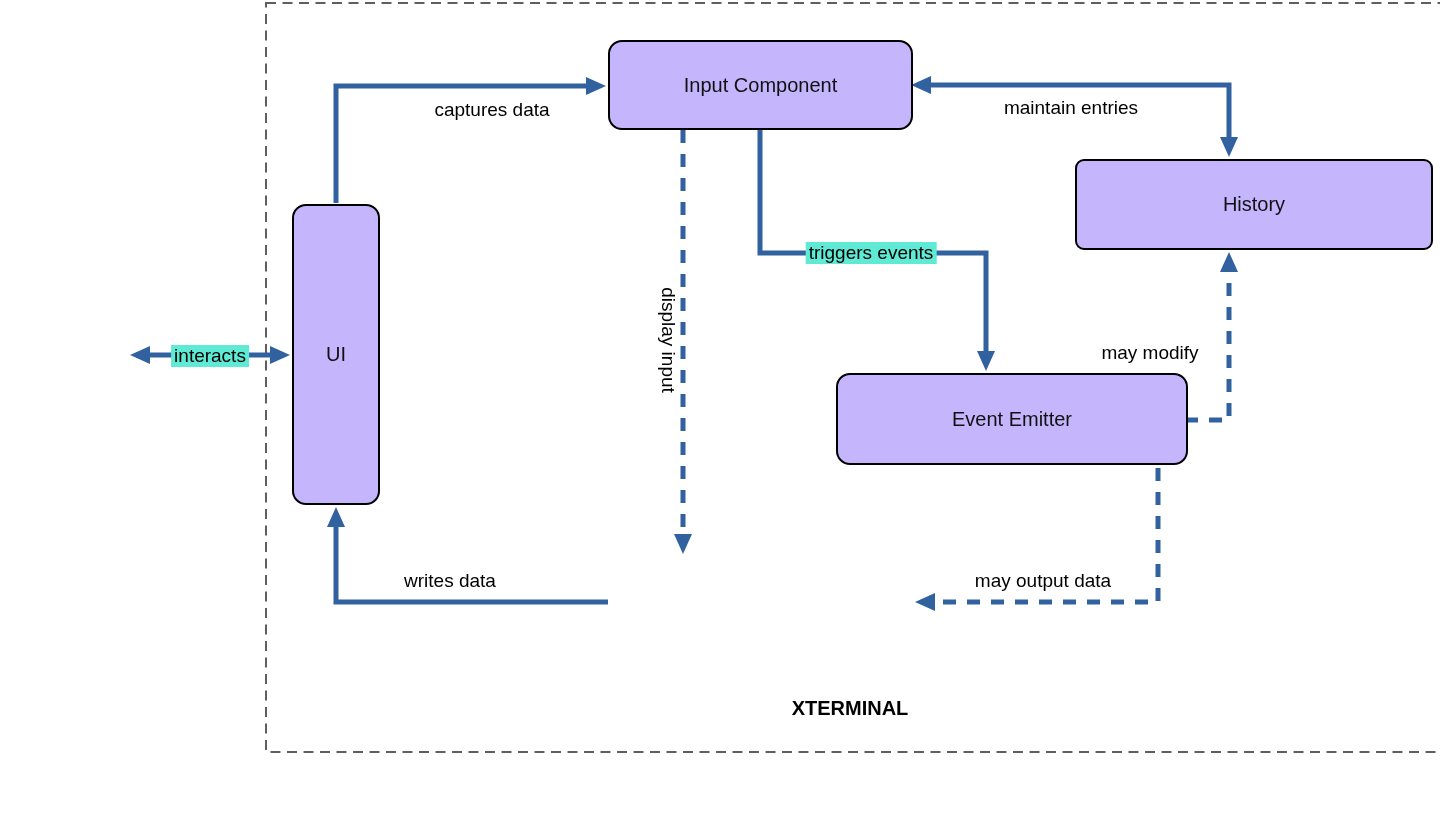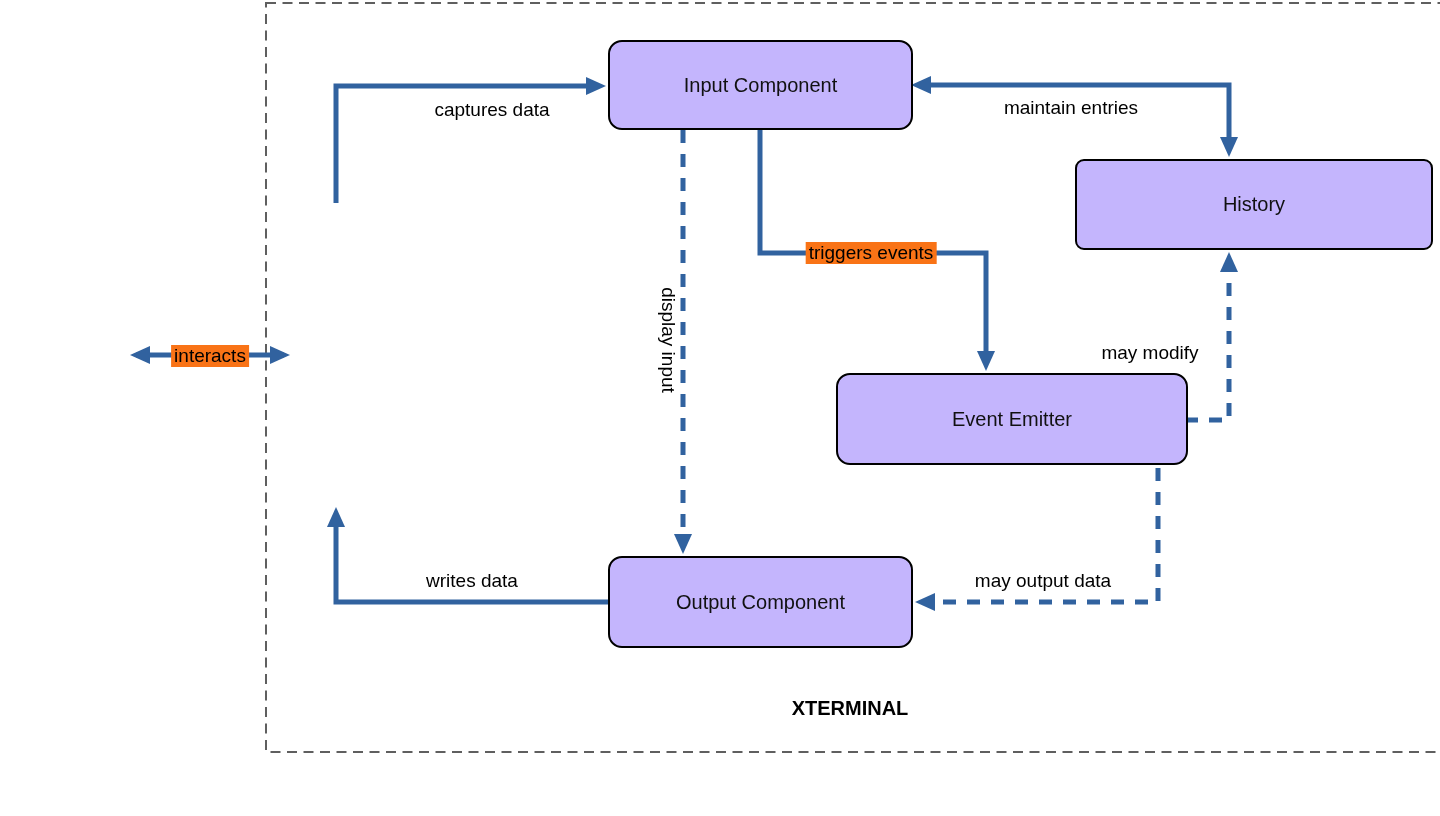--- a/index.html
+++ b/index.html
@@ -44,21 +44,21 @@
   .node.rounded { border-radius: 14px; }
   .node.ellipse { border-radius: 50%; font-weight: bold; }
   .edge-label {
     position: absolute;
     z-index: 3;
     font-size: 19px;
     color: #000000;
     white-space: nowrap;
     transform: translate(-50%, -50%);
   }
-  .edge-label.on-line { background: #f97316; padding: 0 3px; }
+  .edge-label.on-line { background: #5eead4; padding: 0 3px; }
   .edge-label.vertical { transform: translate(-50%, -50%) rotate(90deg); }
   .boundary-label {
     position: absolute;
     z-index: 3;
     font-size: 20px;
     font-weight: bold;
     color: #000000;
     white-space: nowrap;
     transform: translate(-50%, -50%);
   }
@@ -93,48 +93,48 @@
     <polygon class="head" points="1229,252 1220,272 1238,272"></polygon>
 
     <path class="edge dashed" d="M 1158 420 V 602 H 935"></path>
     <polygon class="head" points="915,602 935,593 935,611"></polygon>
 
     <path class="edge" d="M 608 602 H 336 V 527"></path>
     <polygon class="head" points="336,507 327,527 345,527"></polygon>
   </svg>
 
 
+  <div class="node rounded" style="left:292px; top:204px; width:88px; height:301px;">
+    <span>UI</span>
+  </div>
 
   <div class="node rounded" style="left:608px; top:40px; width:305px; height:90px;">
     <span>Input Component</span>
   </div>
 
   <div class="node rounded" style="left:1075px; top:159px; width:358px; height:91px;border-radius:9px;">
     <span>History</span>
   </div>
 
   <div class="node rounded" style="left:836px; top:373px; width:352px; height:92px;text-align:right;">
     <span>Event Emitter</span>
   </div>
 
-  <div class="node rounded" style="left:608px; top:556px; width:305px; height:92px;">
-    <span>Output Component</span>
-  </div>
 
   <div class="edge-label on-line" style="left:210px; top:356px;">interacts</div>
 
   <div class="edge-label" style="left:471px; top:110px;margin-left:21px;">captures data</div>
 
   <div class="edge-label" style="left:1071px; top:108px;">maintain entries</div>
 
   <div class="edge-label on-line" style="left:871px; top:253px;">triggers events</div>
 
   <div class="edge-label vertical" style="left:668px; top:340px;">display input</div>
 
   <div class="edge-label" style="left:1150px; top:353px;">may modify</div>
 
   <div class="edge-label" style="left:1036px; top:581px;margin-left:7px;">may output data</div>
 
-  <div class="edge-label" style="left:472px; top:581px;">writes data</div>
+  <div class="edge-label" style="left:450px; top:581px;">writes data</div>
 
   <div class="boundary-label" style="left:850px; top:708px;">XTERMINAL</div>
 
 </div>
 
 </body></html>

